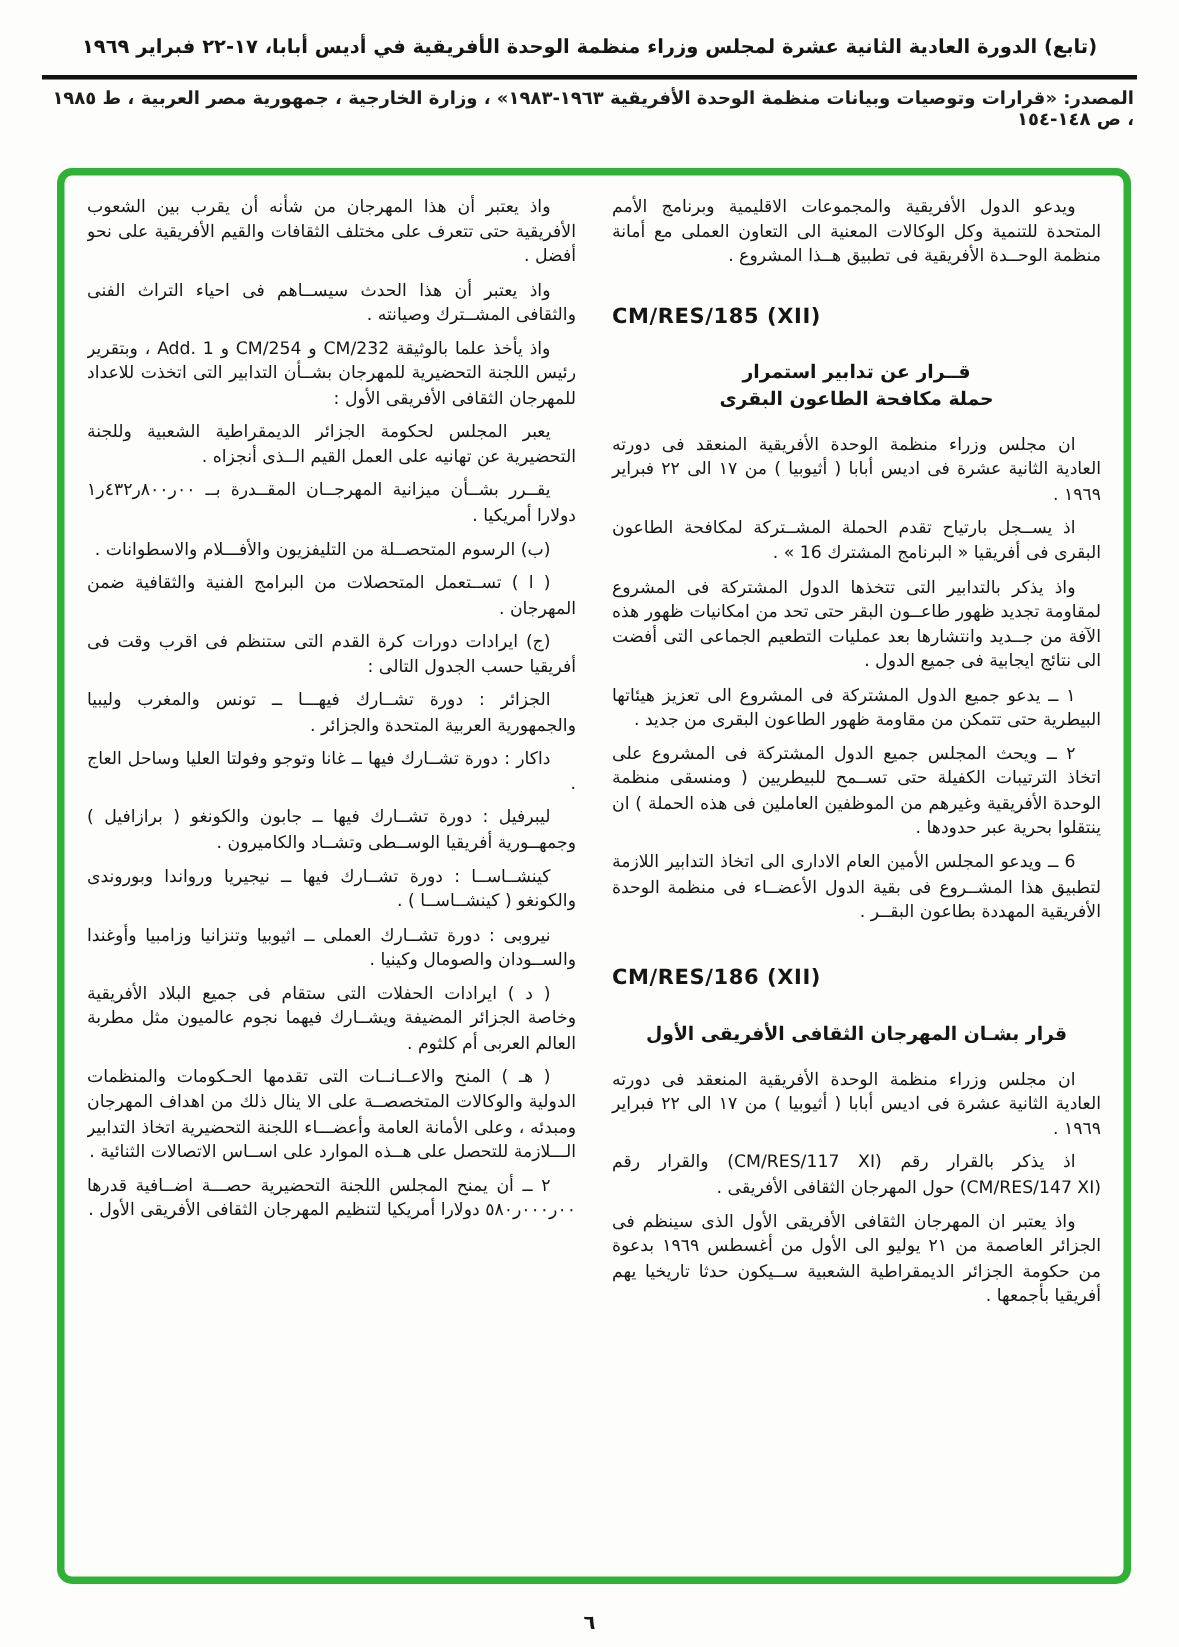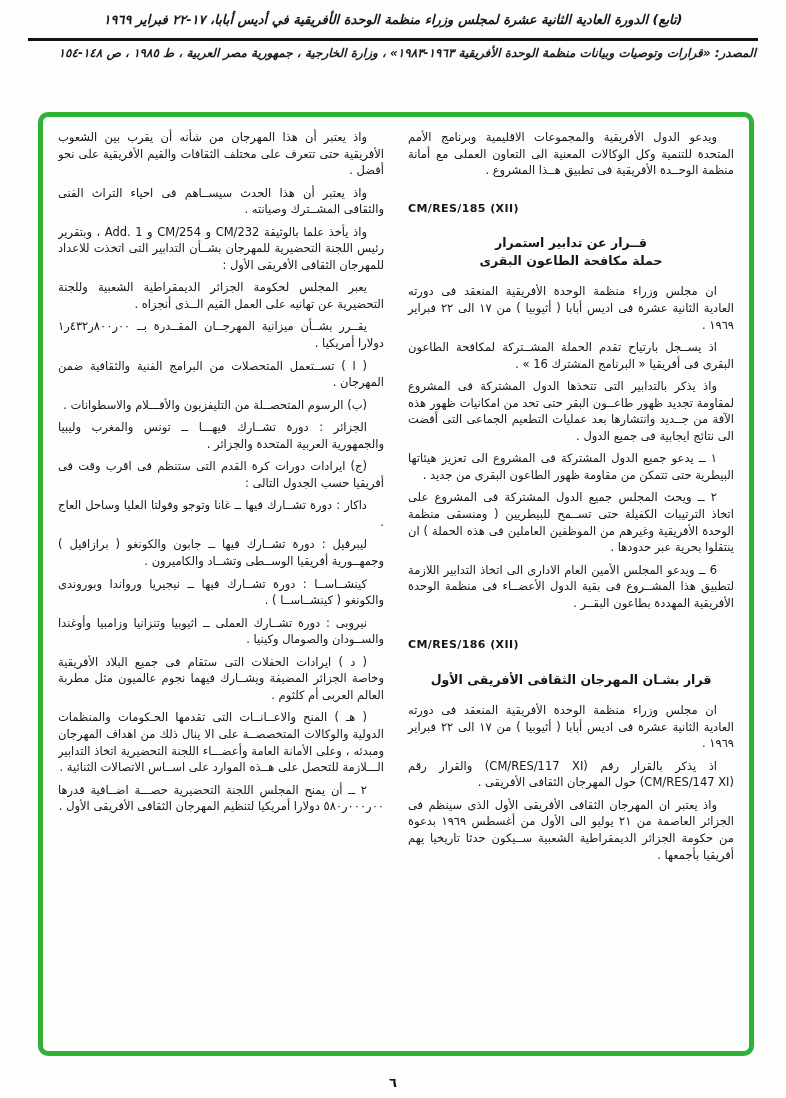--- a/index.html
+++ b/index.html
@@ -5,21 +5,21 @@
   html,body{margin:0;padding:0;background:#ffffff;}
   .page{
     position:relative;
     width:786px;height:1098px;
     background:#fdfdfb;
     font-family:"DejaVu Sans", sans-serif;
     color:#151515;
     overflow:hidden;
   }
   
-  .hdr{padding-top:12px;font-style:italic;}
+  .hdr{padding-top:24px;}
   .hdr-title{
     direction:rtl;
     text-align:center;
     font-weight:bold;
     font-size:13px;
     letter-spacing:.2px;
   }
   .hdr-rule{height:3px;background:#121212;margin:11px 28px 5px 28px;}
   .hdr-source{
     direction:rtl;
@@ -54,21 +54,21 @@
     line-height:1.44;
   }
   .para{
     margin:0 0 6px 0;
     text-indent:17px;
   }
   .doc-code{
     direction:ltr;
     text-align:left;
     font-weight:bold;
-    font-size:11px;
+    font-size:14px;
     letter-spacing:.4px;
     margin:26px 0 18px 0;
   }
   .doc-code.first{margin-top:22px;}
   .doc-heading{
     font-size:12.5px;
     font-weight:bold;
     text-align:center;
     margin:0 0 13px 0;
     white-space:pre-line;
@@ -115,24 +115,24 @@
         <p class="para">اذ يذكر بالقرار رقم (CM/RES/117 XI) والقرار رقم (CM/RES/147 XI) حول المهرجان الثقافى الأفريقى .</p>
         <p class="para">واذ يعتبر ان المهرجان الثقافى الأفريقى الأول الذى سينظم فى الجزائر العاصمة من ٢١ يوليو الى الأول من أغسطس ١٩٦٩ بدعوة من حكومة الجزائر الديمقراطية الشعبية ســيكون حدثا تاريخيا يهم أفريقيا بأجمعها .</p>
       </section>
 
       <section class="col">
         <p class="para">واذ يعتبر أن هذا المهرجان من شأنه أن يقرب بين الشعوب الأفريقية حتى تتعرف على مختلف الثقافات والقيم الأفريقية على نحو أفضل .</p>
         <p class="para">واذ يعتبر أن هذا الحدث سيســاهم فى احياء التراث الفنى والثقافى المشــترك وصيانته .</p>
         <p class="para">واذ يأخذ علما بالوثيقة CM/232 و CM/254 و Add. 1 ، وبتقرير رئيس اللجنة التحضيرية للمهرجان بشــأن التدابير التى اتخذت للاعداد للمهرجان الثقافى الأفريقى الأول :</p>
         <p class="para">يعبر المجلس لحكومة الجزائر الديمقراطية الشعبية وللجنة التحضيرية عن تهانيه على العمل القيم الــذى أنجزاه .</p>
         <p class="para">يقــرر بشــأن ميزانية المهرجــان المقــدرة بــ ٠٠ر٨٠٠ر٤٣٢ر١ دولارا أمريكيا .</p>
+        <p class="para">(ب) الرسوم المتحصــلة من التليفزيون والأفـــلام والاسطوانات .</p>
         <p class="para">( ا ) تســتعمل المتحصلات من البرامج الفنية والثقافية ضمن المهرجان .</p>
-        <p class="para">(ب) الرسوم المتحصــلة من التليفزيون والأفـــلام والاسطوانات .</p>
+        <p class="para">(ج) ايرادات دورات كرة القدم التى ستنظم فى اقرب وقت فى أفريقيا حسب الجدول التالى :</p>
         <p class="para">الجزائر : دورة تشــارك فيهـــا ــ تونس والمغرب وليبيا والجمهورية العربية المتحدة والجزائر .</p>
-        <p class="para">(ج) ايرادات دورات كرة القدم التى ستنظم فى اقرب وقت فى أفريقيا حسب الجدول التالى :</p>
         <p class="para">داكار : دورة تشــارك فيها ــ غانا وتوجو وفولتا العليا وساحل العاج .</p>
         <p class="para">ليبرفيل : دورة تشــارك فيها ــ جابون والكونغو ( برازافيل ) وجمهــورية أفريقيا الوســطى وتشــاد والكاميرون .</p>
         <p class="para">كينشــاســا : دورة تشــارك فيها ــ نيجيريا ورواندا وبوروندى والكونغو ( كينشــاســا ) .</p>
         <p class="para">نيروبى : دورة تشــارك العملى ــ اثيوبيا وتنزانيا وزامبيا وأوغندا والســودان والصومال وكينيا .</p>
         <p class="para">( د ) ايرادات الحفلات التى ستقام فى جميع البلاد الأفريقية وخاصة الجزائر المضيفة ويشــارك فيهما نجوم عالميون مثل مطربة العالم العربى أم كلثوم .</p>
         <p class="para">( هـ ) المنح والاعــانــات التى تقدمها الحـكومات والمنظمات الدولية والوكالات المتخصصــة على الا ينال ذلك من اهداف المهرجان ومبدئه ، وعلى الأمانة العامة وأعضـــاء اللجنة التحضيرية اتخاذ التدابير الـــلازمة للتحصل على هــذه الموارد على اســاس الاتصالات الثنائية .</p>
         <p class="para">٢ ــ أن يمنح المجلس اللجنة التحضيرية حصـــة اضــافية قدرها ٠٠ر٠٠٠ر٥٨٠ دولارا أمريكيا لتنظيم المهرجان الثقافى الأفريقى الأول .</p>
       </section>
 
     </div>

